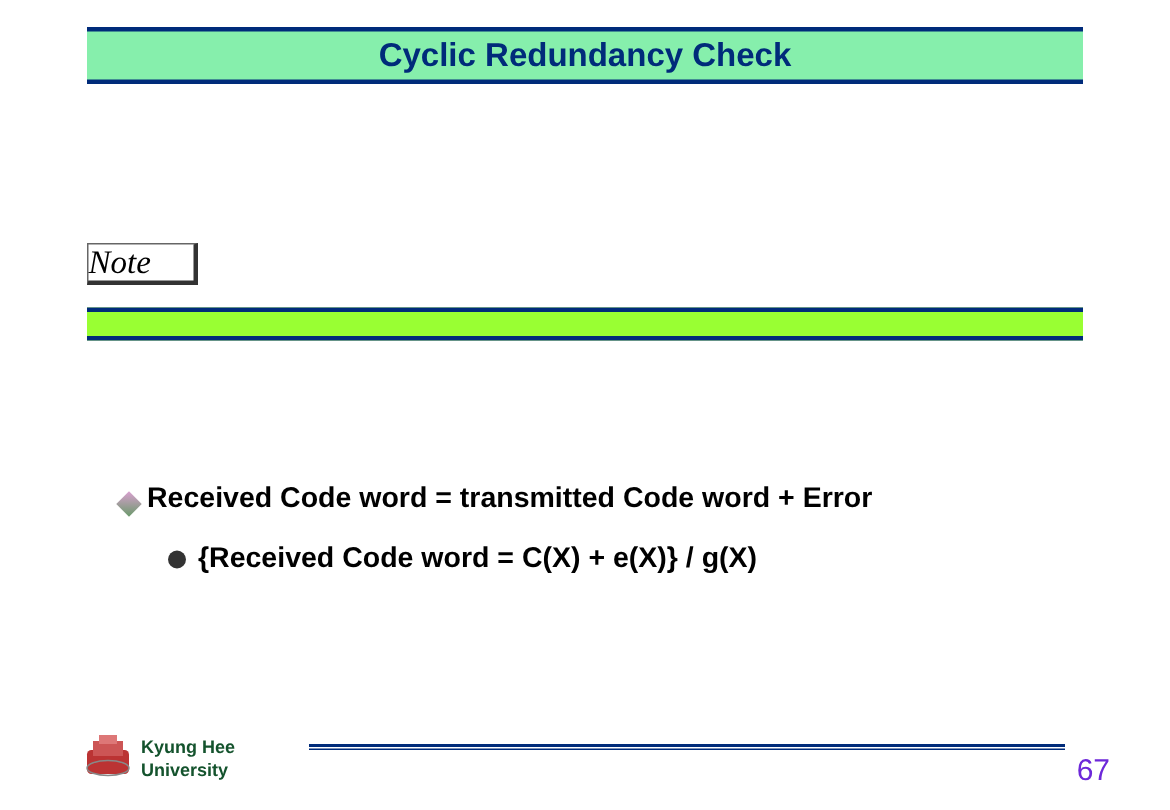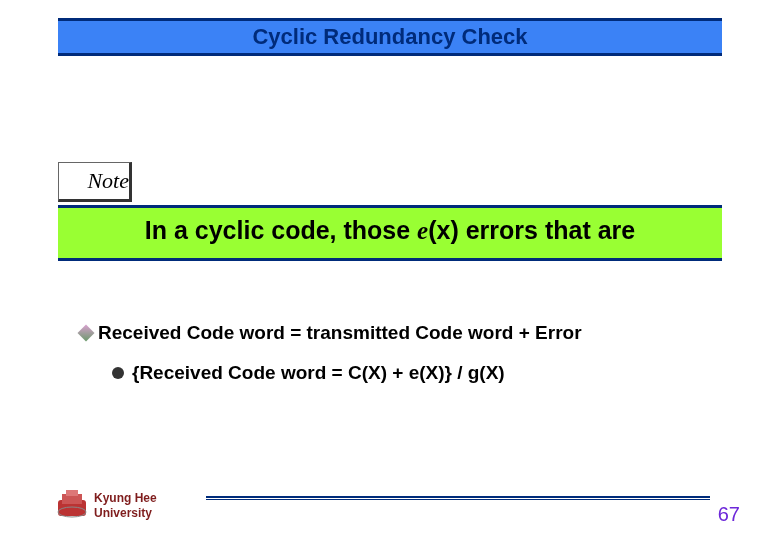--- a/index.html
+++ b/index.html
@@ -10,46 +10,46 @@
     font-family: Arial, Helvetica, sans-serif;
     position: relative;
     overflow: hidden;
   }
   .title-bar {
     position: absolute;
     top: 18px;
     left: 58px;
     right: 58px;
     height: 38px;
-    background: #3b82f6;
+    background: #86efac;
     border-top: 3px solid #002b7a;
     border-bottom: 3px solid #002b7a;
     display: flex;
     align-items: center;
     justify-content: center;
   }
   .title-bar span {
     font-size: 22px;
     font-weight: bold;
     color: #002b7a;
   }
   .note-box {
     position: absolute;
     top: 162px;
     left: 58px;
     width: 74px;
-    height: 40px;
+    height: 28px;
     background: #ffffff;
     border-top: 1px solid #666;
     border-left: 1px solid #666;
     border-right: 3px solid #333;
     border-bottom: 3px solid #333;
     display: flex;
     align-items: center;
-    justify-content: flex-end;
+    justify-content: flex-start;
   }
   .note-box span {
     font-family: 'Times New Roman', Times, serif;
     font-style: italic;
     font-size: 22px;
     color: #000;
   }
   .highlight-block {
     position: absolute;
     top: 205px;
@@ -69,21 +69,21 @@
   }
   .ital { font-style: italic; font-family: 'Times New Roman', Times, serif; font-weight: bold; }
   .bullets {
     position: absolute;
     top: 322px;
     left: 80px;
     right: 58px;
   }
   .b1 {
     display: flex;
-    align-items: flex-start;
+    align-items: center;
     margin-bottom: 18px;
   }
   .diamond {
     width: 12px;
     height: 12px;
     transform: rotate(45deg);
     background: linear-gradient(135deg, #d9a0d0 0%, #6a9a6a 100%);
     margin-top: 5px;
     margin-right: 6px;
     flex-shrink: 0;
@@ -127,21 +127,21 @@
     width: 32px;
     height: 28px;
   }
   .uni {
     position: absolute;
     left: 38px;
     bottom: 2px;
     font-size: 12px;
     font-weight: bold;
     line-height: 1.2;
-    color: #7f1d1d;
+    color: #14532d;
   }
   .footer-line {
     position: absolute;
     left: 150px;
     right: 30px;
     bottom: 22px;
     height: 4px;
     border-top: 2px solid #002b7a;
     border-bottom: 1px solid #002b7a;
   }
@@ -159,23 +159,20 @@
 
 <div class="title-bar">
   <span>Cyclic Redundancy Check</span>
 </div>
 
 <div class="note-box">
   <span>Note</span>
 </div>
 
 <div class="highlight-block">
-  <div class="line">
-    <span>In a cyclic code, those </span><span class="ital">e</span><span>(x) errors that are</span>
-  </div>
 </div>
 
 <div class="bullets">
   <div class="b1">
     <div class="diamond"></div>
     <div class="b1-text">Received Code word = transmitted  Code word + Error</div>
   </div>
   <div class="b2">
     <div class="disc"></div>
     <div class="b2-text">{Received Code word = C(X) + e(X)} / g(X)</div>

